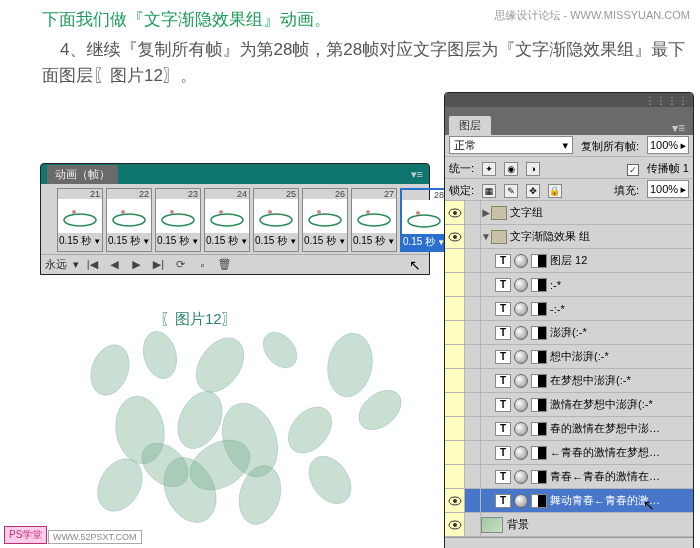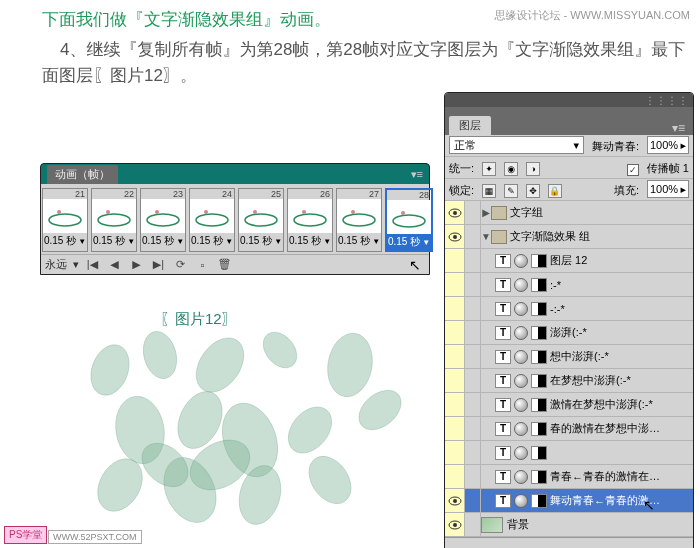--- a/index.html
+++ b/index.html
@@ -6,21 +6,21 @@
 body{width:700px;height:548px;background:#fff;position:relative;overflow:hidden;font-size:12px}
 .txt-line1{position:absolute;top:8px;left:42px;font-size:17px;color:#1c9b5a;font-weight:400}
 .header-r{position:absolute;top:8px;right:10px;font-size:11px;color:#999}
 .txt-line2{position:absolute;top:36px;left:60px;font-size:17px;color:#555;line-height:1.6;right:10px}
 .txt-line3{position:absolute;top:64px;left:42px;font-size:17px;color:#555}
 
 
 .anim-panel{position:absolute;top:163px;left:40px;width:390px;background:#0f766e;border:1px solid #222;border-radius:4px 4px 0 0}
 .anim-head{height:20px;display:flex;align-items:center;padding:0 6px;color:#ccc;font-size:11px;justify-content:space-between}
 .anim-tab{background:#6a6a6a;padding:2px 8px;border-radius:2px 2px 0 0;color:#eee}
-.anim-body{background:#d3d3d3;padding:4px 4px 2px 1px;display:flex;gap:3px}
+.anim-body{background:#d3d3d3;padding:4px 4px 2px 16px;display:flex;gap:3px}
 .frame{width:48px;display:flex;flex-direction:column;align-items:center;border:1px solid #888}
 .frame.sel{border:2px solid #2a6fcf}
 .fr-num{align-self:flex-end;font-size:9px;color:#444;padding:0 2px}
 .fr-thumb{width:44px;height:34px;background:#fff;display:flex;align-items:center;justify-content:center}
 .fr-foot{width:100%;text-align:center;font-size:10px;padding:1px 0;display:flex;justify-content:center;align-items:center;gap:2px}
 .frame.sel .fr-foot{background:#2a6fcf;color:#fff}
 .anim-foot{background:#d3d3d3;height:20px;display:flex;align-items:center;padding:0 4px;gap:6px;color:#333;font-size:11px;border-top:1px solid #aaa}
 .afbtn{width:16px;height:14px;display:flex;align-items:center;justify-content:center;color:#444}
 
 
@@ -176,21 +176,21 @@
     </div>
   <div class="lay-tabs">
     <span class="lay-tab">图层</span>
     <span class="lay-menu">▾≡</span>
   </div>
   <div class="lay-row">
     <div class="sel-blend">
         <span>正常</span>
         <span>▾</span>
       </div>
-    <span>舞动青春:</span>
+    <span>复制所有帧:</span>
     <div class="opa-box">
         <span>100%</span>
         <span>▸</span>
       </div>
   </div>
   <div class="lay-row">
     <span>统一:</span>
     <span class="lock-ic">✦</span>
     <span class="lock-ic">◉</span>
     <span class="lock-ic">◑</span>
@@ -310,20 +310,21 @@
         <span class="mask-ic"></span>
         <span class="ly-name">春的激情在梦想中澎…</span>
       </div>
       <div class="layer">
         <div class="eye-col"></div>
         <div class="link-col"></div>
         <span class="indent" style="width:14px"></span>
         <span class="t-ic">T</span>
         <span class="fx-ic"></span>
         <span class="mask-ic"></span>
+        <span class="ly-name">←青春的激情在梦想…</span>
       </div>
       <div class="layer">
         <div class="eye-col"></div>
         <div class="link-col"></div>
         <span class="indent" style="width:14px"></span>
         <span class="t-ic">T</span>
         <span class="fx-ic"></span>
         <span class="mask-ic"></span>
         <span class="ly-name">青春←青春的激情在…</span>
       </div>

